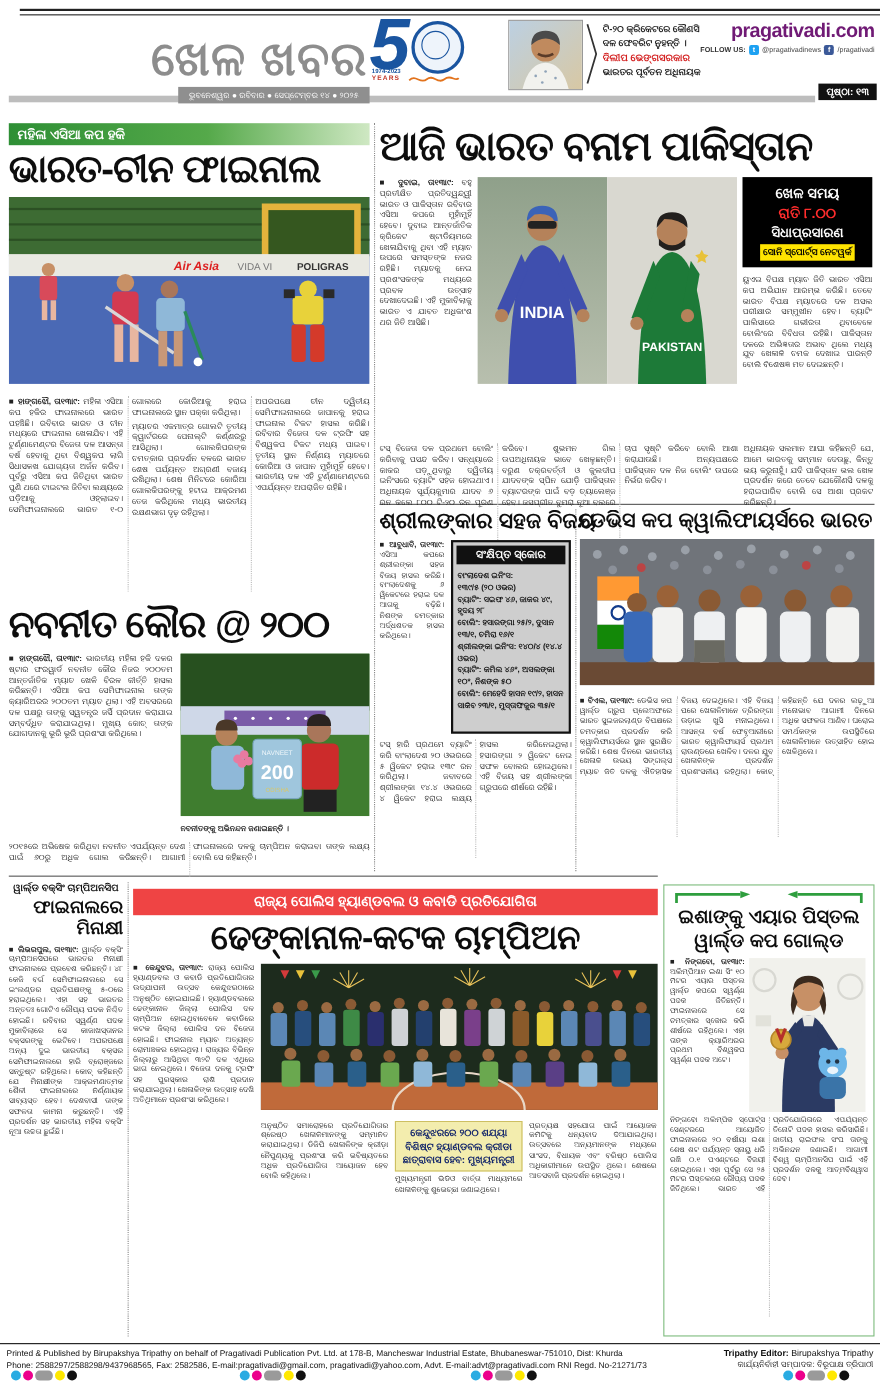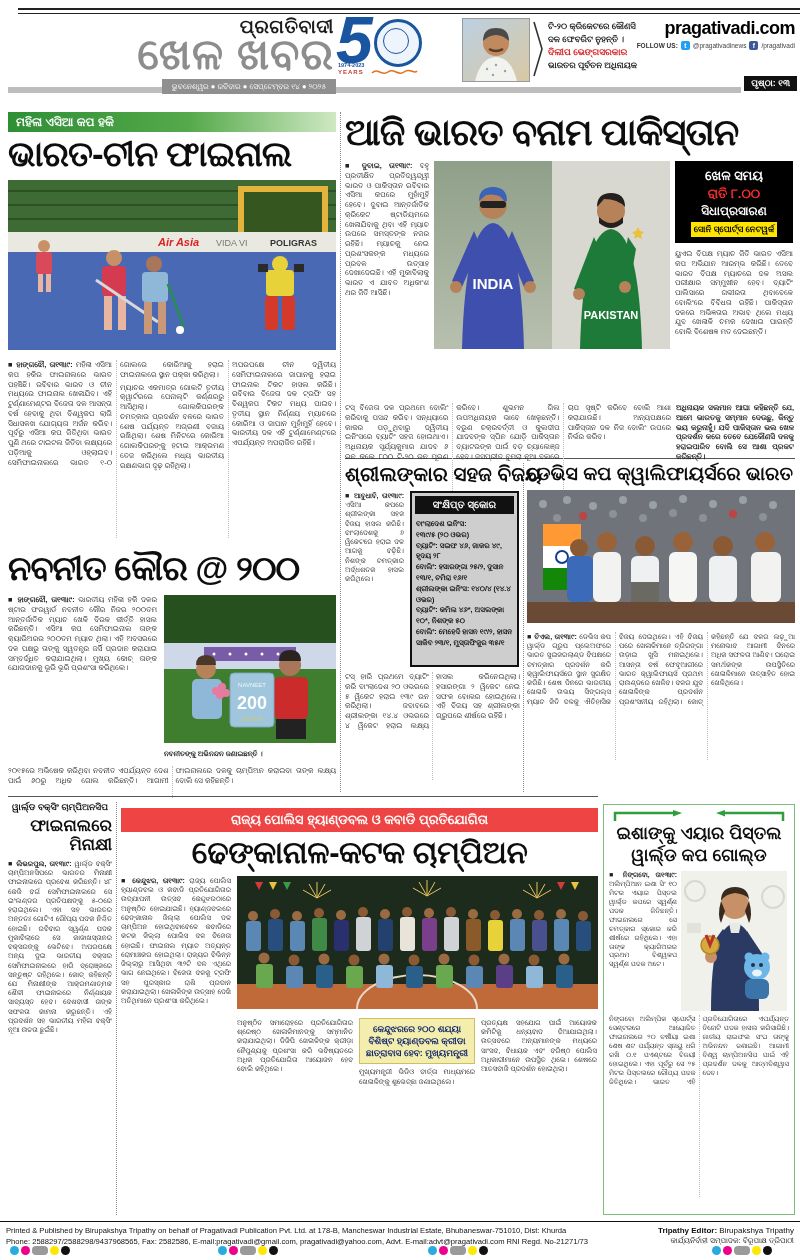--- a/index.html
+++ b/index.html
@@ -20,21 +20,21 @@
   .logo50 .per{position:absolute;left:2px;top:49px;font-size:5.5px;color:#1a55a0;font-weight:bold;}
   .logo50 svg{position:absolute;left:34px;top:52px;}
   .quote{left:452px;top:16px;width:250px;height:68px;}
   .quote-photo{position:absolute;left:10px;top:2px;width:66px;height:62px;border:1px solid #999;}
   .quote-brk{position:absolute;left:80px;top:4px;height:58px;}
   .quote-text{position:absolute;left:96px;top:4px;width:150px;line-height:1.5;}
   .qt1{font-size:8.5px;font-weight:bold;color:#222;}
   .qtname{font-size:9px;font-weight:bold;color:#d42222;}
   .qtrole{font-size:8.5px;font-weight:bold;color:#222;}
   .site{right:5px;top:18px;text-align:right;}
-  .site-url{font-size:18px;font-weight:bold;color:#000000;letter-spacing:-.5px;}
+  .site-url{font-size:18px;font-weight:bold;color:#701a75;letter-spacing:-.5px;}
   .follow{font-size:6.5px;color:#444;margin-top:2px;display:flex;align-items:center;gap:3px;justify-content:flex-end;}
   .follow b{font-weight:bold;color:#333;}
   .sicon{display:inline-flex;width:9px;height:9px;border-radius:2px;align-items:center;justify-content:center;color:#fff;font-size:6.5px;font-weight:bold;}
   .tw{background:#1da1f2;} .fb{background:#3b5998;}
   .page-tag{right:3px;top:76px;background:#111;color:#fff;font-size:9px;font-weight:bold;padding:2px 7px;}
   
   .vd{border-left:1px dotted #8a8a8a;width:0;}
   .hr{border-top:1px solid #555;height:0;}
   
   .body{font-size:7.4px;line-height:1.32;text-align:justify;color:#222;overflow:hidden;}
@@ -60,21 +60,21 @@
   .timebox .t1{font-size:13px;font-weight:bold;}
   .timebox .t2{font-size:13px;font-weight:bold;color:#ff2d2d;margin-top:2px;}
   .timebox .t3{font-size:12px;font-weight:bold;margin-top:2px;}
   .timebox .t4{display:inline-block;background:#ffe400;color:#000;font-size:8.5px;font-weight:bold;padding:2px 3px;margin-top:4px;}
   .artB-side .body{margin-top:6px;height:148px;}
   .artB-lower{display:flex;gap:5px;margin-top:6px;}
   .artB-lowleft{position:relative;width:326px;height:92px;}
   .artB-lowleft .body{height:92px;}
   .badge{position:absolute;left:104px;top:10px;width:60px;height:60px;background:#fff;border:4px solid #d40000;border-radius:50%;
          display:flex;flex-direction:column;align-items:center;justify-content:center;color:#d40000;font-weight:bold;font-size:13px;line-height:1.15;}
-  .artB-low2{width:118px;height:92px;font-weight:bold;}
+  .artB-low2{width:118px;height:92px;}
   
   .artC{left:345px;top:463px;width:175px;}
   .artC h2{font-size:20px;white-space:nowrap;}
   .artC-row{display:flex;gap:6px;margin-top:5px;}
   .artC-c1{width:59px;height:176px;font-size:7px;}
   .scorebox{width:105px;border:2px solid #111;background:#cecece;}
   .scorebox .sb-title{background:#111;color:#fff;font-size:10px;font-weight:bold;text-align:center;padding:3px 0;margin:3px;}
   .sb-body{font-size:7.2px;font-weight:bold;padding:2px 4px 4px;line-height:1.5;color:#111;}
   .artC .body2{margin-top:5px;height:108px;}
   
@@ -124,21 +124,20 @@
   .mg{position:absolute;display:flex;align-items:center;gap:2px;}
   .mg .d{width:9px;height:9px;border-radius:50%;}
   .mg .pill{width:16px;height:9px;border-radius:4px;}
 </style>
 </head>
 <body>
 
 <div id="page">
 
   <div class="abs top-rule"></div>
-  <div class="abs brand-top">ପ୍ରଗତିବାଦୀ</div>
   <div class="abs brand-main">ଖେଳ ଖବର</div>
   <div class="abs graybar"></div>
   <div class="abs datebar">ଭୁବନେଶ୍ୱର ● ରବିବାର ● ସେପ୍ଟେମ୍ବର ୧୪ ● ୨୦୨୫</div>
 
   <div class="abs logo50">
     <div class="five">5</div>
     <div class="ring">
         <i></i>
       </div>
     <div class="per">1974-2023</div>

